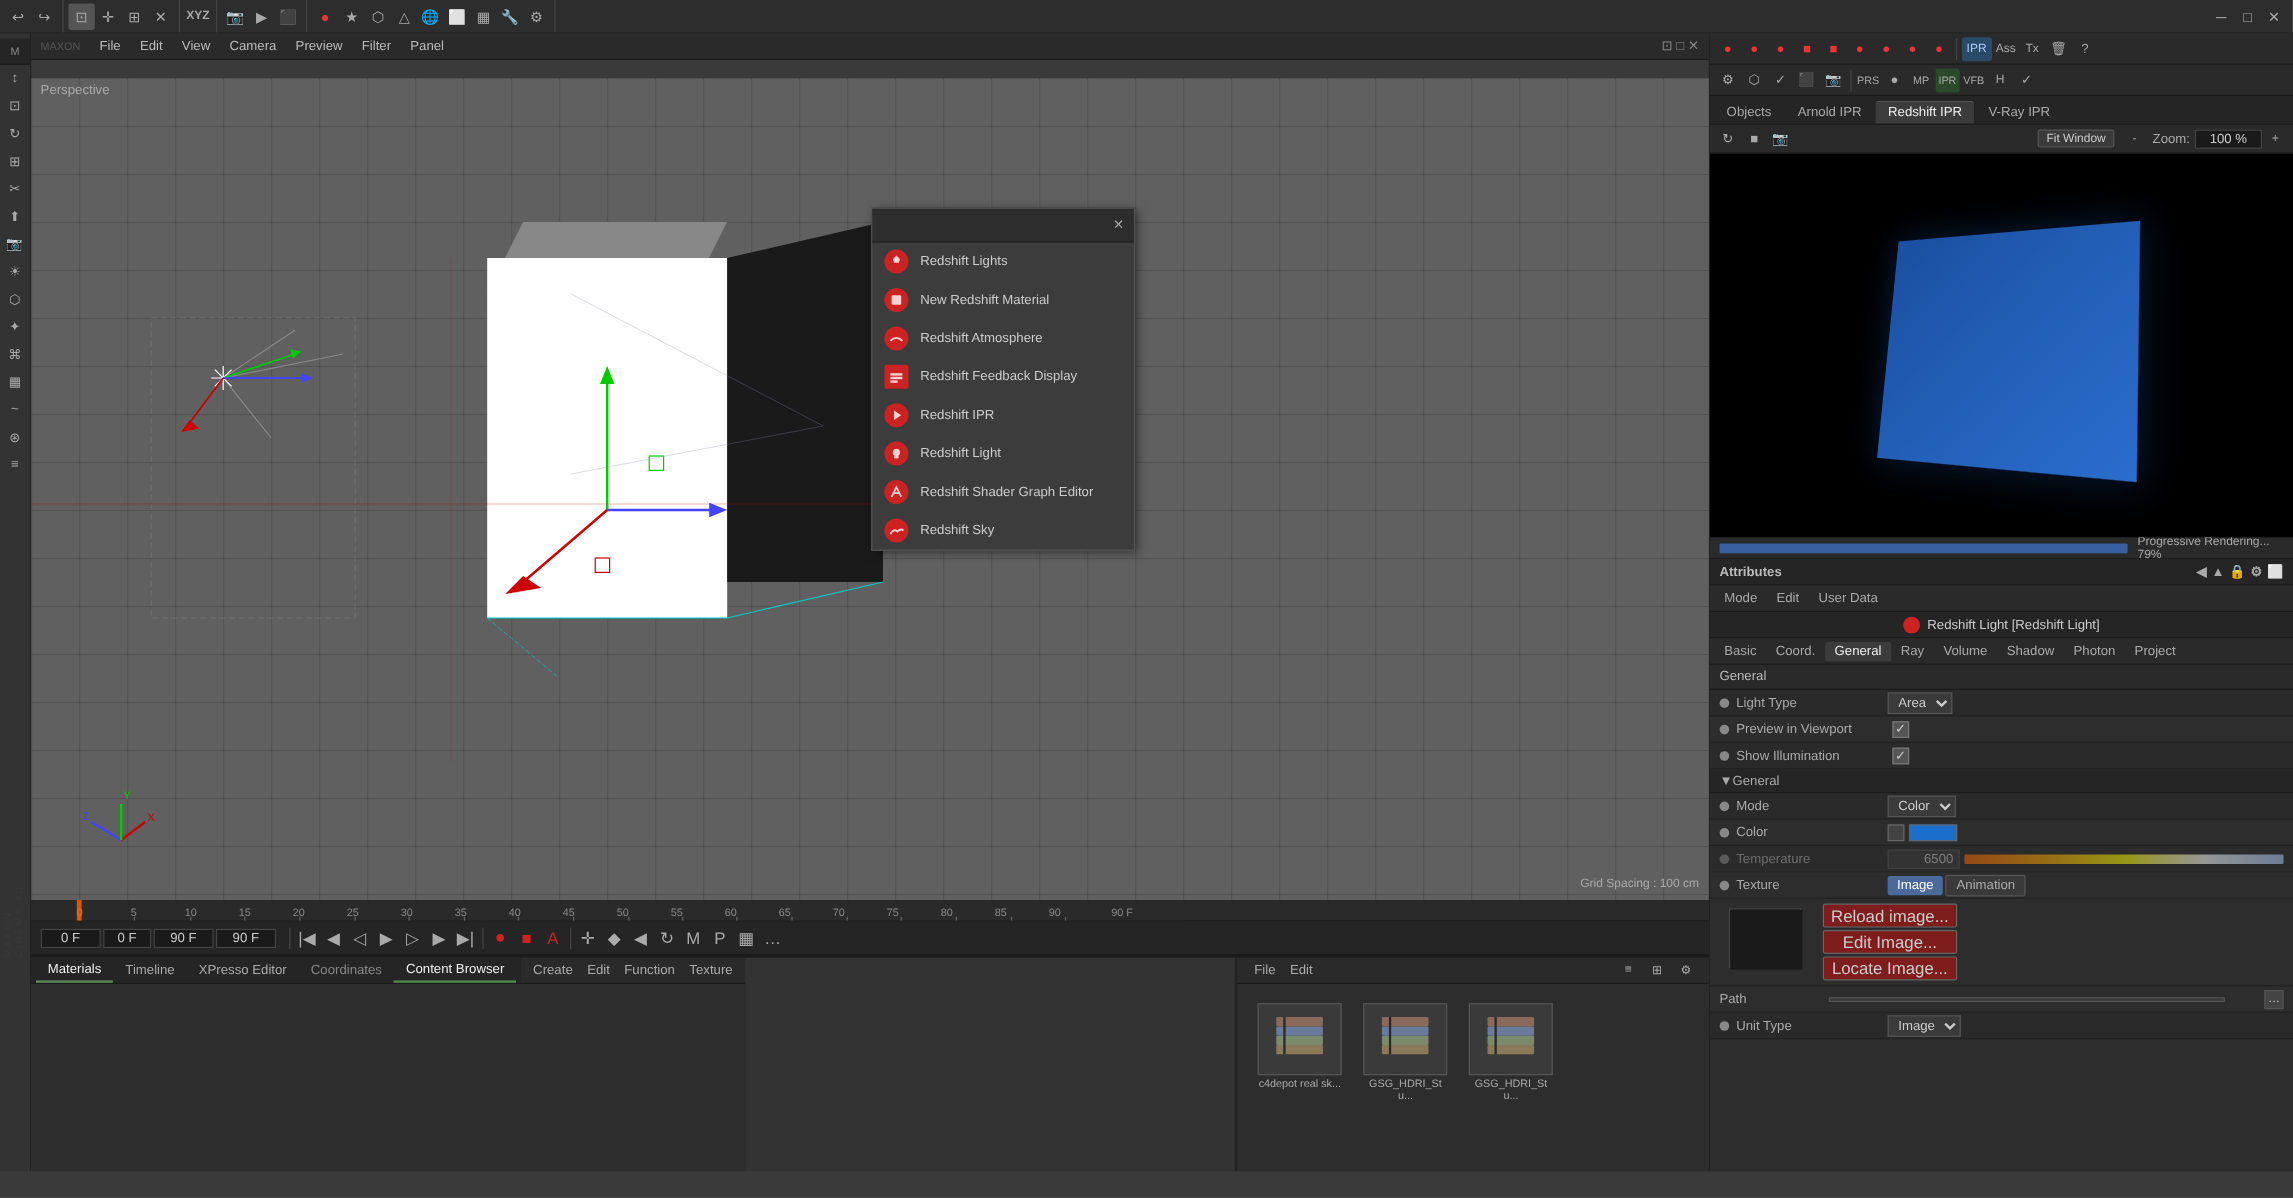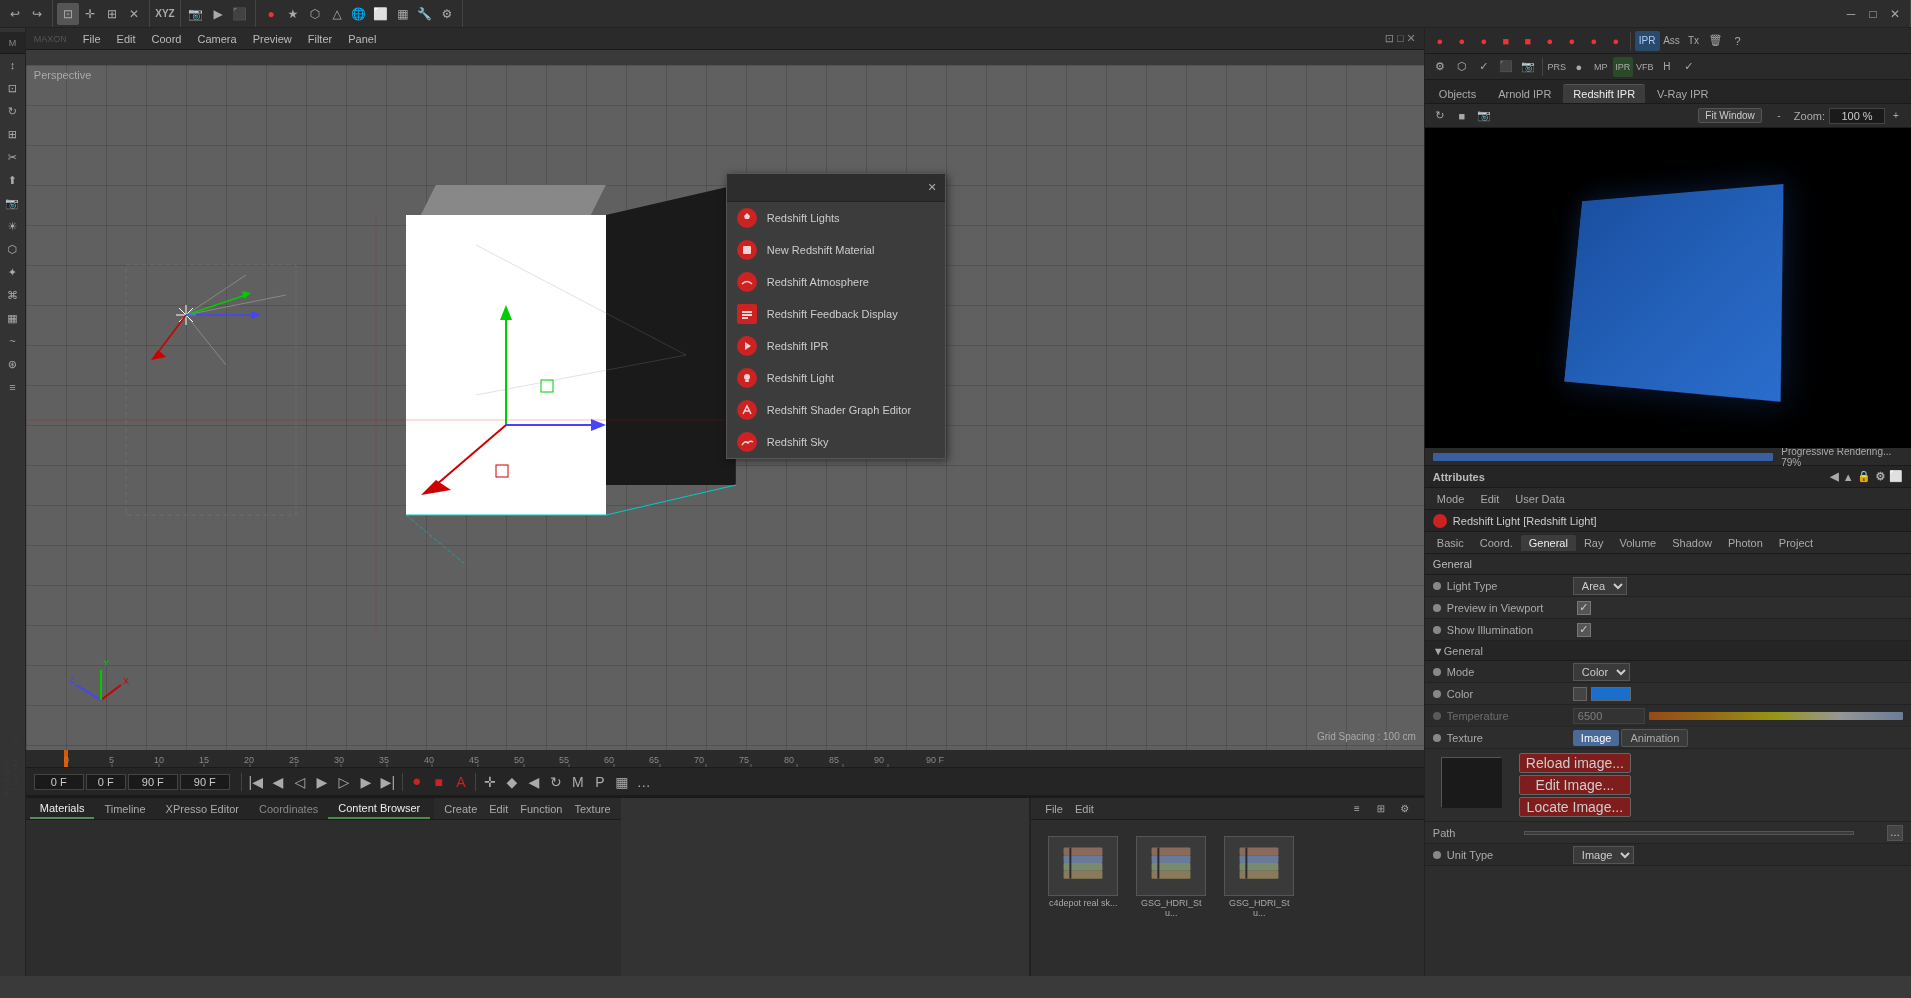--- a/index.html
+++ b/index.html
@@ -153,21 +153,21 @@
       font-size: 11px; font-weight: bold; color: #bbb; border-bottom: 1px solid #1a1a1a;
     }
     #attributes-tabs {
       height: 22px; background: #2a2a2a; display: flex; align-items: center; padding: 0 4px;
       border-bottom: 1px solid #1a1a1a;
     }
     .attr-tab { padding: 2px 8px; font-size: 11px; color: #aaa; cursor: pointer; }
 
     #object-label {
       height: 22px; background: #252525; display: flex; align-items: center; padding: 0 8px;
-      font-size: 11px; color: #ccc; border-bottom: 1px solid #1a1a1a;
+      font-size: 11px; color: #ccc; border-bottom: 1px solid #1a1a1a; justify-content: center;
     }
     .obj-icon { width: 14px; height: 14px; border-radius: 50%; background: #cc2222; margin-right: 6px; }
 
     
     #attr-section-tabs {
       height: 22px; background: #2a2a2a; display: flex; align-items: center; padding: 0 4px;
       border-bottom: 1px solid #1a1a1a;
     }
     .attr-sec-tab {
       padding: 2px 8px; font-size: 11px; color: #aaa; cursor: pointer; border-radius: 2px 2px 0 0;
@@ -358,21 +358,21 @@
     <div class="sidebar-icon">⊛</div>
     <div class="sidebar-icon">≡</div>
   </div>
 
   <div style="display:flex;flex-direction:column;flex:1;position:relative;">
 
     <div id="menu-bar">
       <div style="font-size:9px;color:#555;margin-right:8px;">MAXON</div>
       <div class="menu-item">File</div>
       <div class="menu-item">Edit</div>
-      <div class="menu-item">Coord</div>
+      <div class="menu-item">View</div>
       <div class="menu-item">Camera</div>
       <div class="menu-item">Preview</div>
       <div class="menu-item">Filter</div>
       <div class="menu-item">Panel</div>
       <div style="flex:1;"></div>
       <div style="display:flex;gap:4px;">
         <div style="font-size:11px;color:#888;">⊡ □ ✕</div>
       </div>
     </div>
 
@@ -860,21 +860,21 @@
           <div class="color-swatch"></div>
         </div>
       </div>
 
       <div class="attr-row" style="opacity:0.5;">
         <div class="attr-label">
           <div class="attr-dot"></div>
           Temperature
         </div>
         <div class="attr-value" style="display:flex;align-items:center;">
-          <input class="attr-input" value="6500" disabled="" style="width: 72px;">
+          <input class="attr-input" value="6500" disabled="" style="width: 60px; text-align: right;">
           <div style="flex:1;height:8px;background:linear-gradient(90deg,#ff6600,#ffaa00,#ffff00,#ffffff,#aaccff);margin-left:4px;border-radius:1px;"></div>
         </div>
       </div>
 
       <div class="attr-row">
         <div class="attr-label">
           <div class="attr-dot"></div>
           Texture
         </div>
         <div class="attr-value" style="display:flex;align-items:center;">

